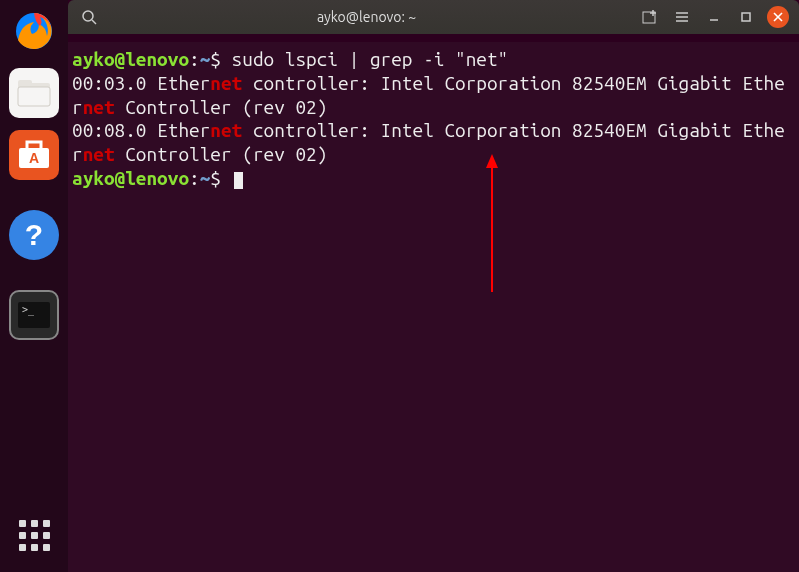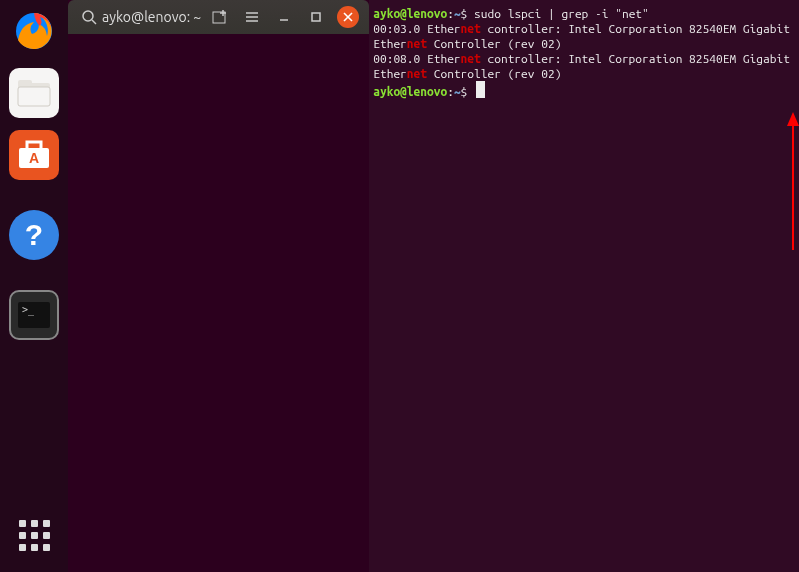--- a/index.html
+++ b/index.html
@@ -35,21 +35,21 @@
   gap: 5px;
   align-content: center;
   justify-content: center;
 }
 .apps-grid span { width: 7px; height: 7px; background: #ddd; border-radius: 1px; }
 
 .window {
   position: absolute;
   left: 68px; top: 0;
   width: 731px; height: 572px;
-  display: flex; flex-direction: row;
+  display: flex; flex-direction: column;
 }
 .titlebar {
   height: 34px;
   background: linear-gradient(#3c3836,#363430);
   display: flex; align-items: center;
   padding: 0 8px;
   color: #ddd;
   font-family: "Ubuntu", sans-serif;
   font-size: 14px;
   border-top-left-radius: 6px;
@@ -72,26 +72,27 @@
   width: 22px; height: 22px;
   background: #e95420;
   border-radius: 50%;
   color: #fff;
   display: flex; align-items: center; justify-content: center;
 }
 .term {
   flex: 1;
   background: #300a24;
   padding: 6px 4px;
-  font-size: 12px;
+  font-size: 19px;
   line-height: 1.25;
   color: #fff;
   white-space: pre-wrap;
   word-break: break-all;
   position: relative;
+  margin-top: 8px;
 }
 .prompt-user { color: #8ae234; font-weight: bold; }
 .prompt-path { color: #729fcf; font-weight: bold; }
 .match { color: #cc0000; font-weight: bold; }
 .cmd { color: #eee; }
 .cursor {
   display: inline-block;
   width: 9px; height: 17px;
   background: #eee;
   vertical-align: text-bottom;

